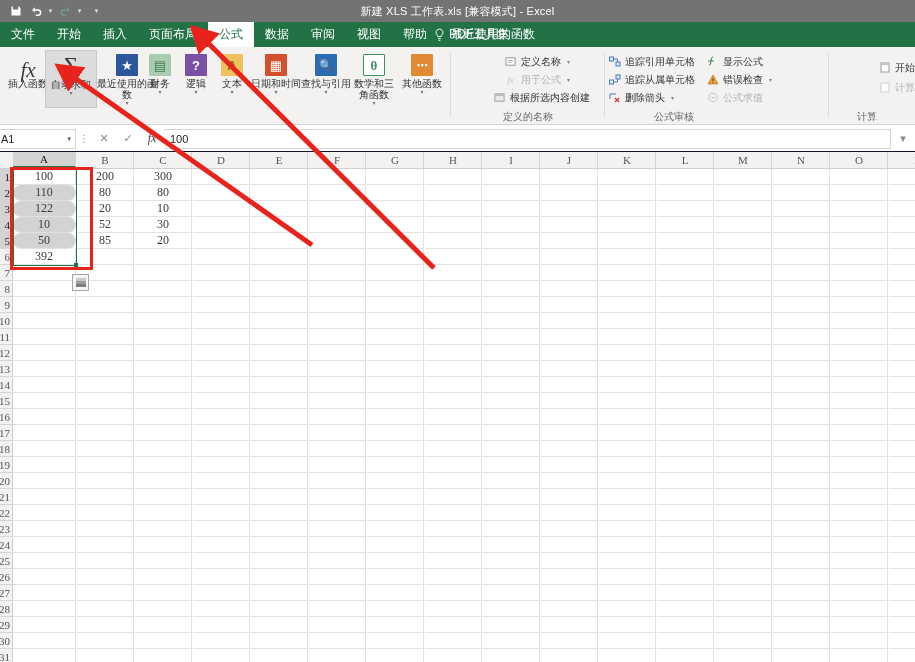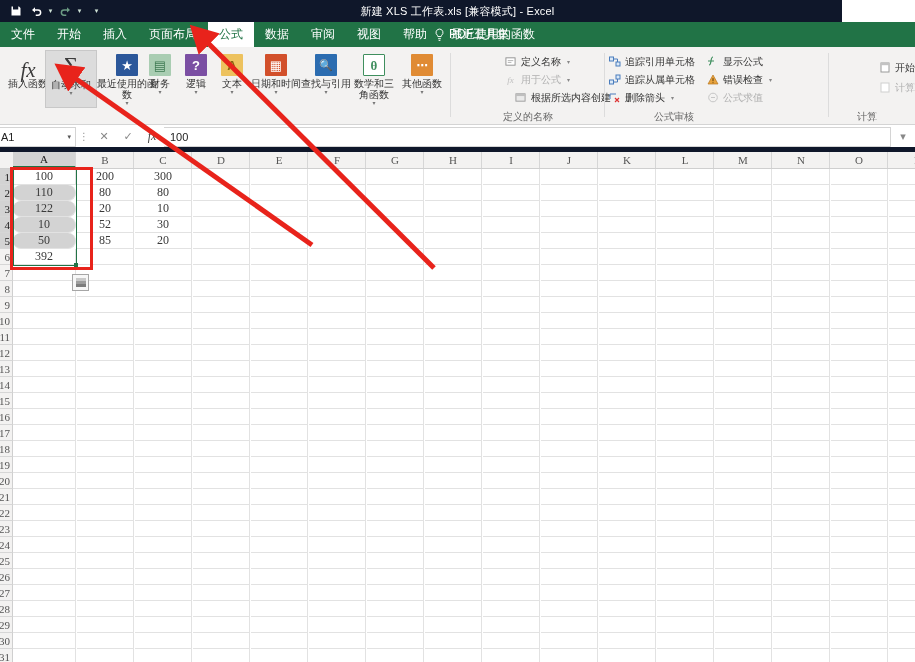--- a/index.html
+++ b/index.html
@@ -8,22 +8,22 @@
     width: 915px; height: 662px;
     font-family: "Liberation Sans", "DejaVu Sans", sans-serif;
     background: #ffffff;
     overflow: hidden;
     position: relative;
     -webkit-font-smoothing: antialiased;
   }
 
   
   .titlebar {
-    position:absolute; left:0; top:0; width:842px; height:22px;
-    background:#0f172a;
+    position:absolute; left:0; top:0; width:915px; height:22px;
+    background:#737373;
   }
   .qat { position:absolute; left:6px; top:0; height:22px; display:flex; align-items:center; gap:0px; }
   .qat-btn {
     width:20px; height:22px; display:flex; align-items:center; justify-content:center;
     color:#ffffff; font-size:12px; line-height:1;
   }
   .qat-caret { width:9px; height:22px; display:flex; align-items:center; justify-content:center;
     color:#cfe3d6; font-size:7px; }
   .qat-btn.dim { color:#7faa92; }
   .title-text {
@@ -80,21 +80,21 @@
     position:absolute; height:15px; display:flex; align-items:center; gap:4px;
     font-size:10px; color:#333; white-space:nowrap;
   }
   .smallitem.disabled { color:#b0b0b0; }
   .smallitem .mi { width:13px; height:13px; display:flex; align-items:center; justify-content:center; font-size:10px; }
   .smallitem .mcaret { font-size:6px; color:#888; margin-left:2px; }
 
   
   .fbar {
     position:absolute; left:0; top:126px; width:915px; height:26px;
-    background:#ffffff; border-bottom:5px solid #0f172a;
+    background:#ffffff; border-bottom:1px solid #0f172a;
     display:flex; align-items:center;
   }
   .namebox {
     width:80px; height:20px; margin-left:-4px;
     border:1px solid #d4d4d4; background:#fff;
     display:flex; align-items:center; padding:0 4px;
     font-size:11px; color:#222;
   }
   .namebox .nb-caret { margin-left:auto; font-size:7px; color:#555; }
   .nb-dots { width:16px; text-align:center; color:#999; font-size:10px; letter-spacing:0; }
@@ -301,21 +301,21 @@
     </div>
 
     <div class="smallitem disabled" style="left:52px; top:25px;">
       <span class="mi">
         <span style="font-family:'Liberation Serif',serif; font-style:italic; font-size:9px; color:#c0c0c0;">fx</span>
       </span>
       <span>用于公式</span>
       <span class="mcaret">▾</span>
     </div>
 
-    <div class="smallitem" style="left:62px; top:43px;align-items:center;">
+    <div class="smallitem" style="left:41px; top:43px;align-items:center;">
       <span class="mi">
         <svg width="11" height="11" viewBox="0 0 12 12">
             <rect x="1" y="2" width="10" height="8" fill="#eaeaea" stroke="#9a9a9a"></rect>
             <rect x="1" y="2" width="10" height="2.4" fill="#bfbfbf"></rect>
           </svg>
       </span>
       <span>根据所选内容创建</span>
     </div>
 
     <div class="glabel">定义的名称</div>

